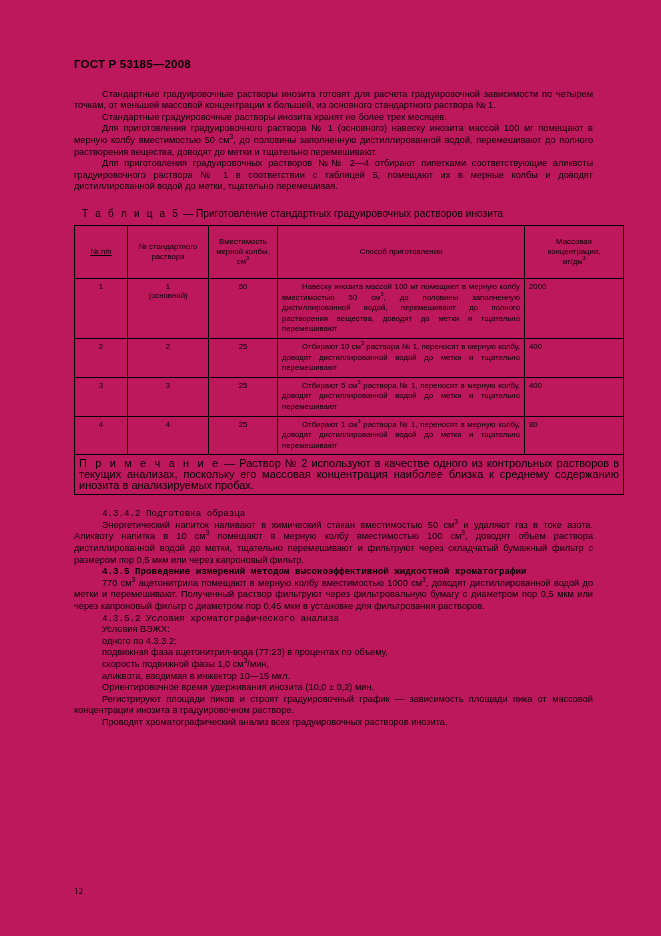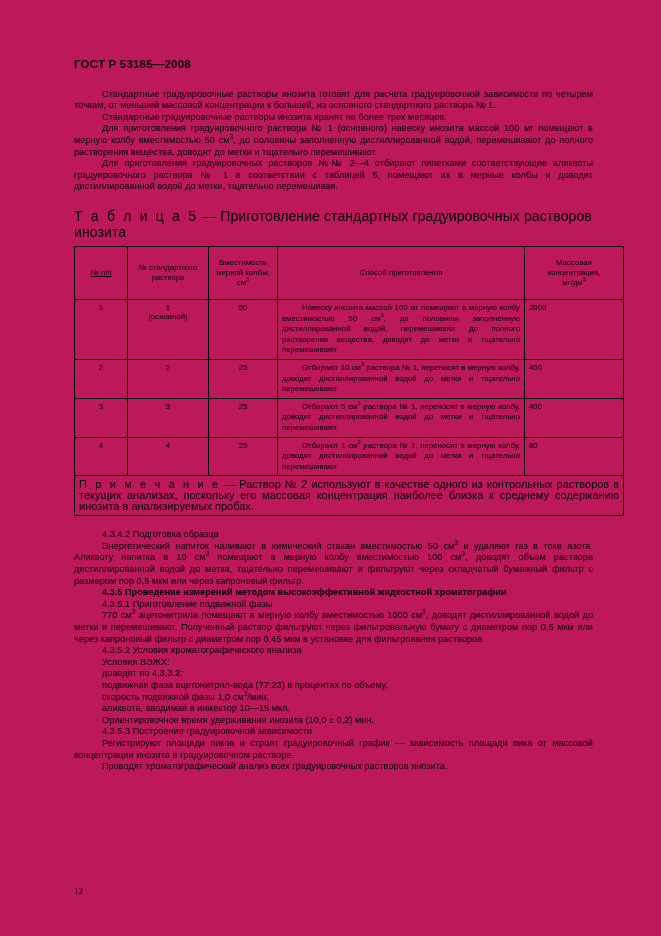--- a/index.html
+++ b/index.html
@@ -39,22 +39,22 @@
     line-height: 11.6px;
     margin: 0;
     text-align: justify;
     text-indent: 28px;
     hyphens: none;
   }
 
   .sup { font-size: 0.72em; vertical-align: super; line-height: 0; }
 
   .table-caption {
-    font-size: 14px;
-    margin: 15px 0 6px 0;
+    font-size: 10px;
+    margin: 15px 0 6px 8px;
     letter-spacing: 0.1px;
   }
   .table-caption .sp {
     letter-spacing: 2.2px;
   }
 
   table.main-table {
     width: 519px;
     border-collapse: collapse;
     table-layout: fixed;
@@ -100,20 +100,21 @@
     line-height: 11px;
     text-align: justify;
   }
   .note-label { letter-spacing: 2.2px; }
 
   .sec-head {
     font-size: 9.2px;
     line-height: 11.6px;
     margin: 0;
     text-indent: 28px;
+    font-family: Liberation Mono, monospace;
   }
   .sec-head.bold { font-weight: bold; }
 
   .after-table { margin-top: 13px; }
 
   .plain-line {
     font-size: 9.2px;
     line-height: 11.6px;
     margin: 0;
     text-indent: 28px;
@@ -199,34 +200,32 @@
         </tr>
       </tbody>
     </table>
 
     <p class="sec-head after-table">4.3.4.2  Подготовка образца</p>
     <p class="body-par">
       Энергетический напиток наливают в химический стакан вместимостью 50 см<span class="sup">3</span> и удаляют газ в токе азота. Аликвоту напитка в 10 см<span class="sup">3</span> помещают в мерную колбу вместимостью 100 см<span class="sup">3</span>, доводят объем раствора дистиллированной водой до метки, тщательно перемешивают и фильтруют через складчатый бумажный фильтр с размером пор 0,5 мкм или через капроновый фильтр.
     </p>
 
     <p class="sec-head bold">4.3.5  Проведение измерений методом высокоэффективной жидкостной хроматографии</p>
-    <p class="sec-head">4.3.5.1  Приготовление подвижной фазы</p>
     <p class="body-par">
       770 см<span class="sup">3</span> ацетонитрила помещают в мерную колбу вместимостью 1000 см<span class="sup">3</span>, доводят дистиллированной водой до метки и перемешивают. Полученный раствор фильтруют через фильтровальную бумагу с диаметром пор 0,5 мкм или через капроновый фильтр с диаметром пор 0,45 мкм в установке для фильтрования растворов.
     </p>
 
     <p class="sec-head">4.3.5.2  Условия хроматографического анализа</p>
     <p class="plain-line">Условия ВЭЖХ:</p>
-    <p class="plain-line">доводят по 4.3.3.2;</p>
+    <p class="plain-line">одного по 4.3.3.2;</p>
     <p class="plain-line">подвижная фаза ацетонитрил-вода (77:23) в процентах по объему,</p>
     <p class="plain-line">скорость подвижной фазы 1,0 см<span class="sup">3</span>/мин,</p>
     <p class="plain-line">аликвота, вводимая в инжектор 10—15 мкл.</p>
     <p class="plain-line">Ориентировочное время удерживания инозита (10,0 ± 0,2) мин.</p>
 
-    <p class="sec-head">4.3.5.3  Построение градуировочной зависимости</p>
     <p class="body-par">Регистрируют площади пиков и строят градуировочный график — зависимость площади пика от массовой концентрации инозита в градуировочном растворе.</p>
     <p class="body-par">Проводят хроматографический анализ всех градуировочных растворов инозита.</p>
 
   </div>
 
   <div class="page-number">12</div>
 
 </div>
 
 </body></html>

